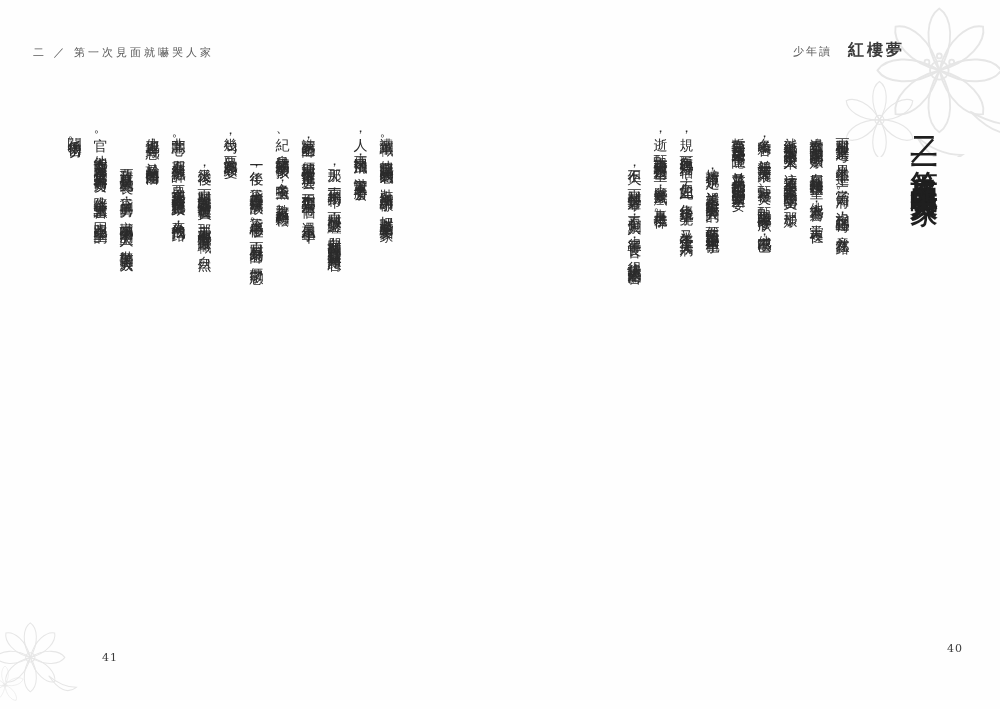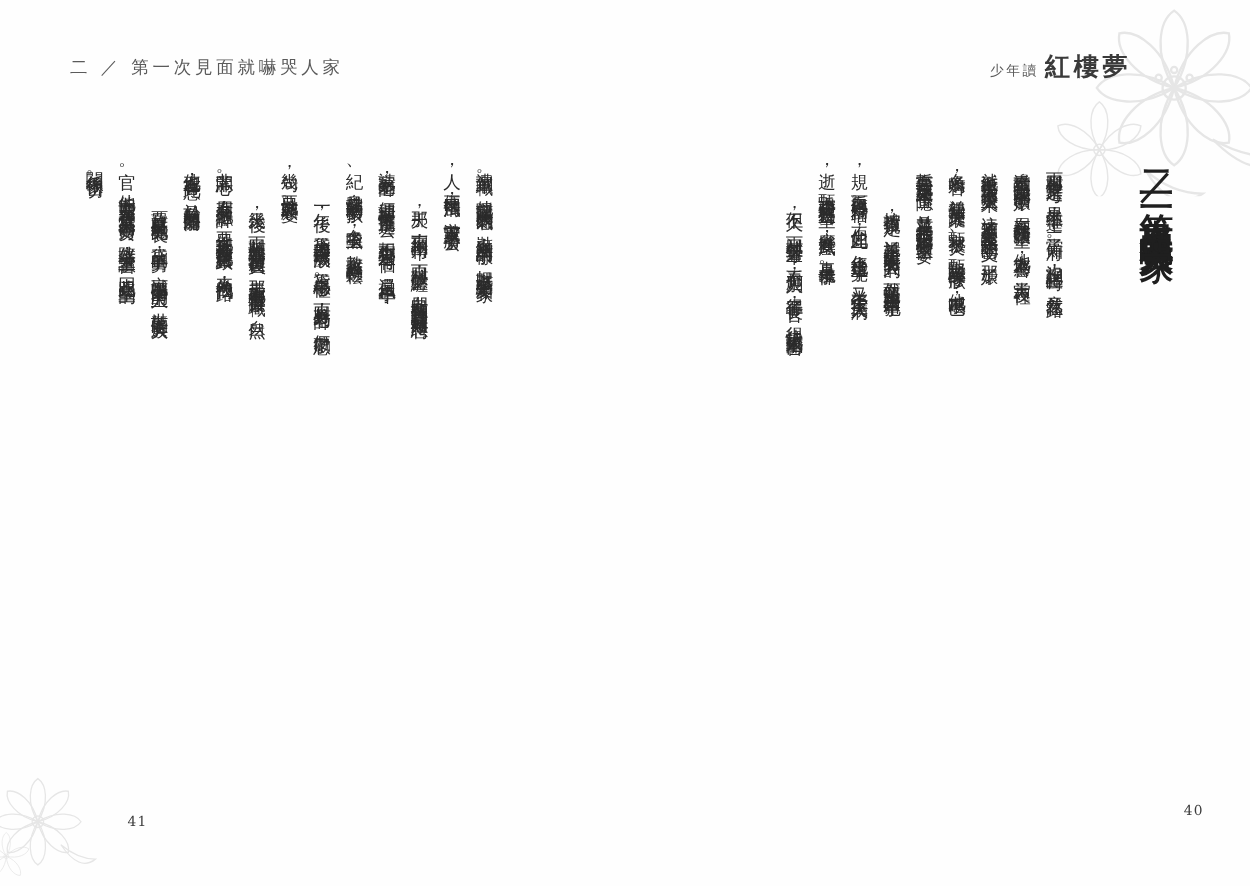--- a/index.html
+++ b/index.html
@@ -11,30 +11,30 @@
     font-family:"DejaVu Serif","Liberation Serif",serif;
     color:#2e2e2e;
   }
   
   .flower { position:absolute; pointer-events:none; }
   .flower-tr { top:-8px; right:-34px; width:210px; height:165px; }
   .flower-bl { left:-18px; top:612px; width:115px; height:100px; }
 
   
   .running-header-left {
-    position:absolute; left:56px; top:45px;
-    font-size:14px; letter-spacing:3px; color:#5a5a5a;
+    position:absolute; left:33px; top:45px;
+    font-size:11px; letter-spacing:3px; color:#5a5a5a;
     white-space:nowrap;
   }
   .running-header-right {
     position:absolute; right:95px; top:40px;
-    display:flex; align-items:baseline; gap:5px; white-space:nowrap;
+    display:flex; align-items:baseline; gap:16px; white-space:nowrap;
   }
   .series-label { font-size:11px; letter-spacing:2px; color:#5a5a5a; }
-  .book-title  { font-size:20px; letter-spacing:3px; color:#3a3a3a; font-weight:600; }
+  .book-title  { font-size:16px; letter-spacing:3px; color:#3a3a3a; font-weight:600; }
 
   
   .chapter-title {
     position:absolute; top:116px; right:58px; height:400px;
     margin:0;
     writing-mode:vertical-rl; text-orientation:upright;
     font-size:27px; font-weight:700; letter-spacing:3px;
     color:#1f1f1f; white-space:nowrap;
   }
 

